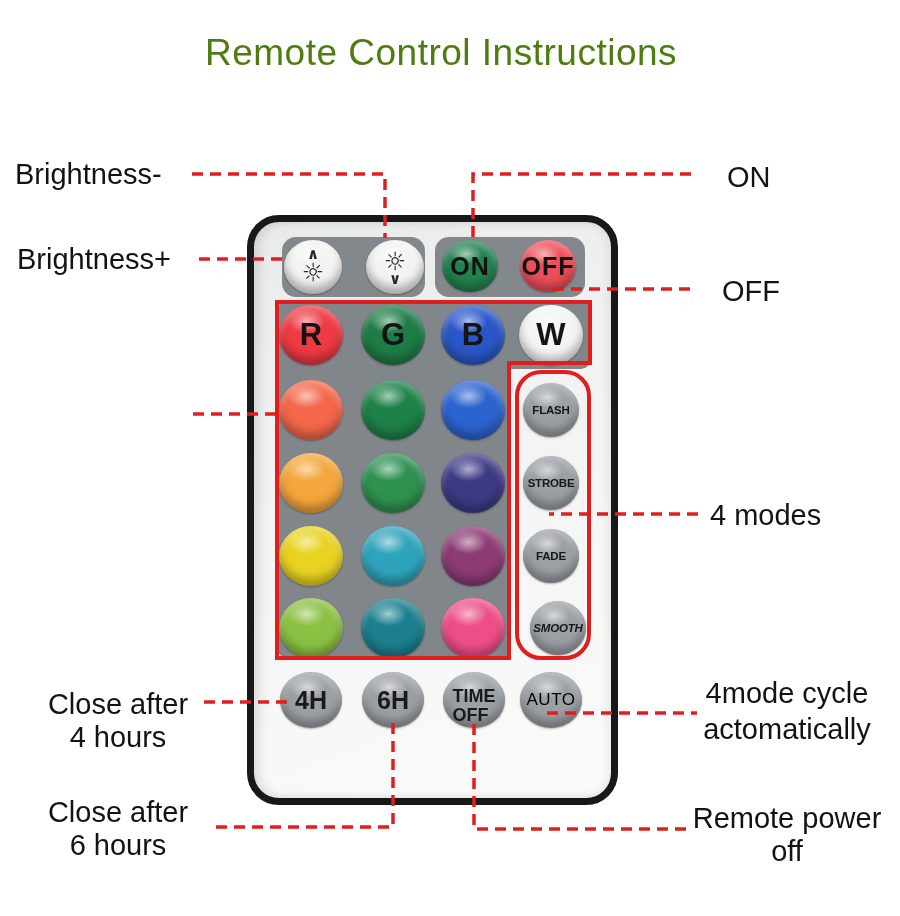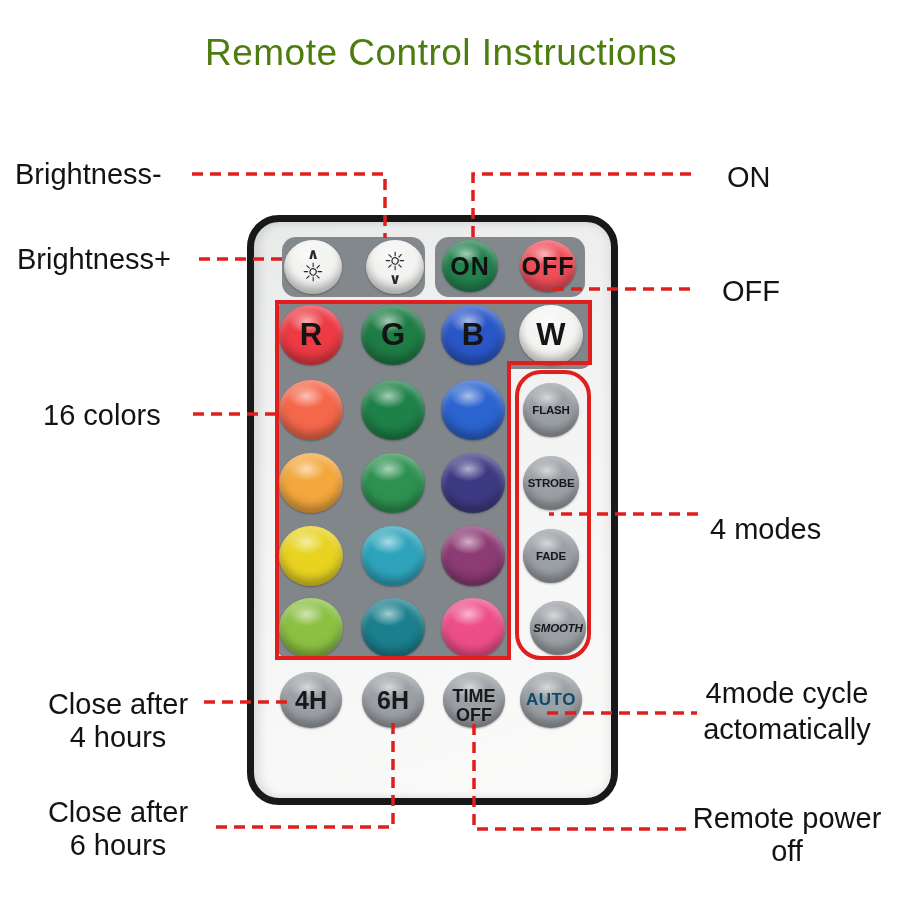--- a/index.html
+++ b/index.html
@@ -24,22 +24,22 @@
   .btn{position:absolute;border-radius:50%;display:flex;align-items:center;justify-content:center;
     box-shadow:inset 0 -7px 9px rgba(0,0,0,.30), inset 0 5px 7px rgba(255,255,255,.35), 0 1px 2px rgba(0,0,0,.30);
     cursor:pointer;}
   .btn::before{content:'';position:absolute;left:14%;top:7%;width:58%;height:40%;border-radius:50%;
     background:radial-gradient(ellipse at center,rgba(255,255,255,.60),rgba(255,255,255,0) 72%);}
   .btn span{position:relative;}
   .letter{font-size:31px;font-weight:bold;color:#141414;}
   .onoff{font-size:25px;font-weight:bold;color:#111;letter-spacing:1px;}
   .mode{font-size:11.5px;font-weight:bold;color:#15171a;letter-spacing:-.2px;}
   .timer{font-size:25px;font-weight:bold;color:#17191b;}
-  .timer2{font-size:18px;font-weight:bold;color:#17191b;line-height:19px;text-align:center;margin-top:12px;}
-  .auto{font-size:17px;font-weight:bold;color:#0c4a6e;letter-spacing:.5px;}
+  .timer2{font-size:18px;font-weight:bold;color:#17191b;line-height:19px;text-align:left;margin-top:12px;}
+  .auto{font-size:17px;font-weight:normal;color:#000000;letter-spacing:.5px;}
   .ico-stack{display:flex;flex-direction:column;align-items:center;color:#26292b;
     font-family:"DejaVu Sans", sans-serif;}
   .ico-stack .chev{font-size:15px;line-height:11px;font-weight:bold;}
   .ico-stack .sun{font-size:25px;line-height:25px;}
 
   
   .overlay{position:absolute;left:0;top:0;pointer-events:none;}
   .overlay path{fill:none;stroke-width:3.5;stroke-dasharray:11 7;}
   .overlay .box{fill:none;stroke-width:4;stroke-dasharray:none;}
 </style>
@@ -141,22 +141,21 @@
     <path d="M204,702 H291" stroke="#e01e1e"></path>
     <path d="M393,723 V827 H210" stroke="#e01e1e"></path>
     <path d="M474,724 V829 H692" stroke="#e01e1e"></path>
     <path d="M547,713 H697" stroke="#e01e1e"></path>
   </svg>
 
   <div class="lbl" style="left:15px;top:158px;">Brightness-</div>
   <div class="lbl" style="left:17px;top:243px;">Brightness+</div>
   <div class="lbl" style="left:727px;top:161px;">ON</div>
   <div class="lbl" style="left:722px;top:275px;">OFF</div>
-  <div class="lbl" style="left:43px;top:399px;">16 colors</div>
-  <div class="lbl" style="left:710px;top:499px;margin-top:14px;">4 modes</div>
+  <div class="lbl" style="left:710px;top:499px;">4 modes</div>
   <div class="lbl center" style="left:18px;top:688px;width:200px;">
     <span>Close after</span><br><span>4 hours</span>
   </div>
   <div class="lbl center" style="left:18px;top:796px;width:200px;">
     <span>Close after</span><br><span>6 hours</span>
   </div>
   <div class="lbl center" style="left:677px;top:675px;width:220px;line-height:36px;">
     <span>4mode cycle</span><br><span>actomatically</span>
   </div>
   <div class="lbl center" style="left:677px;top:802px;width:220px;">

